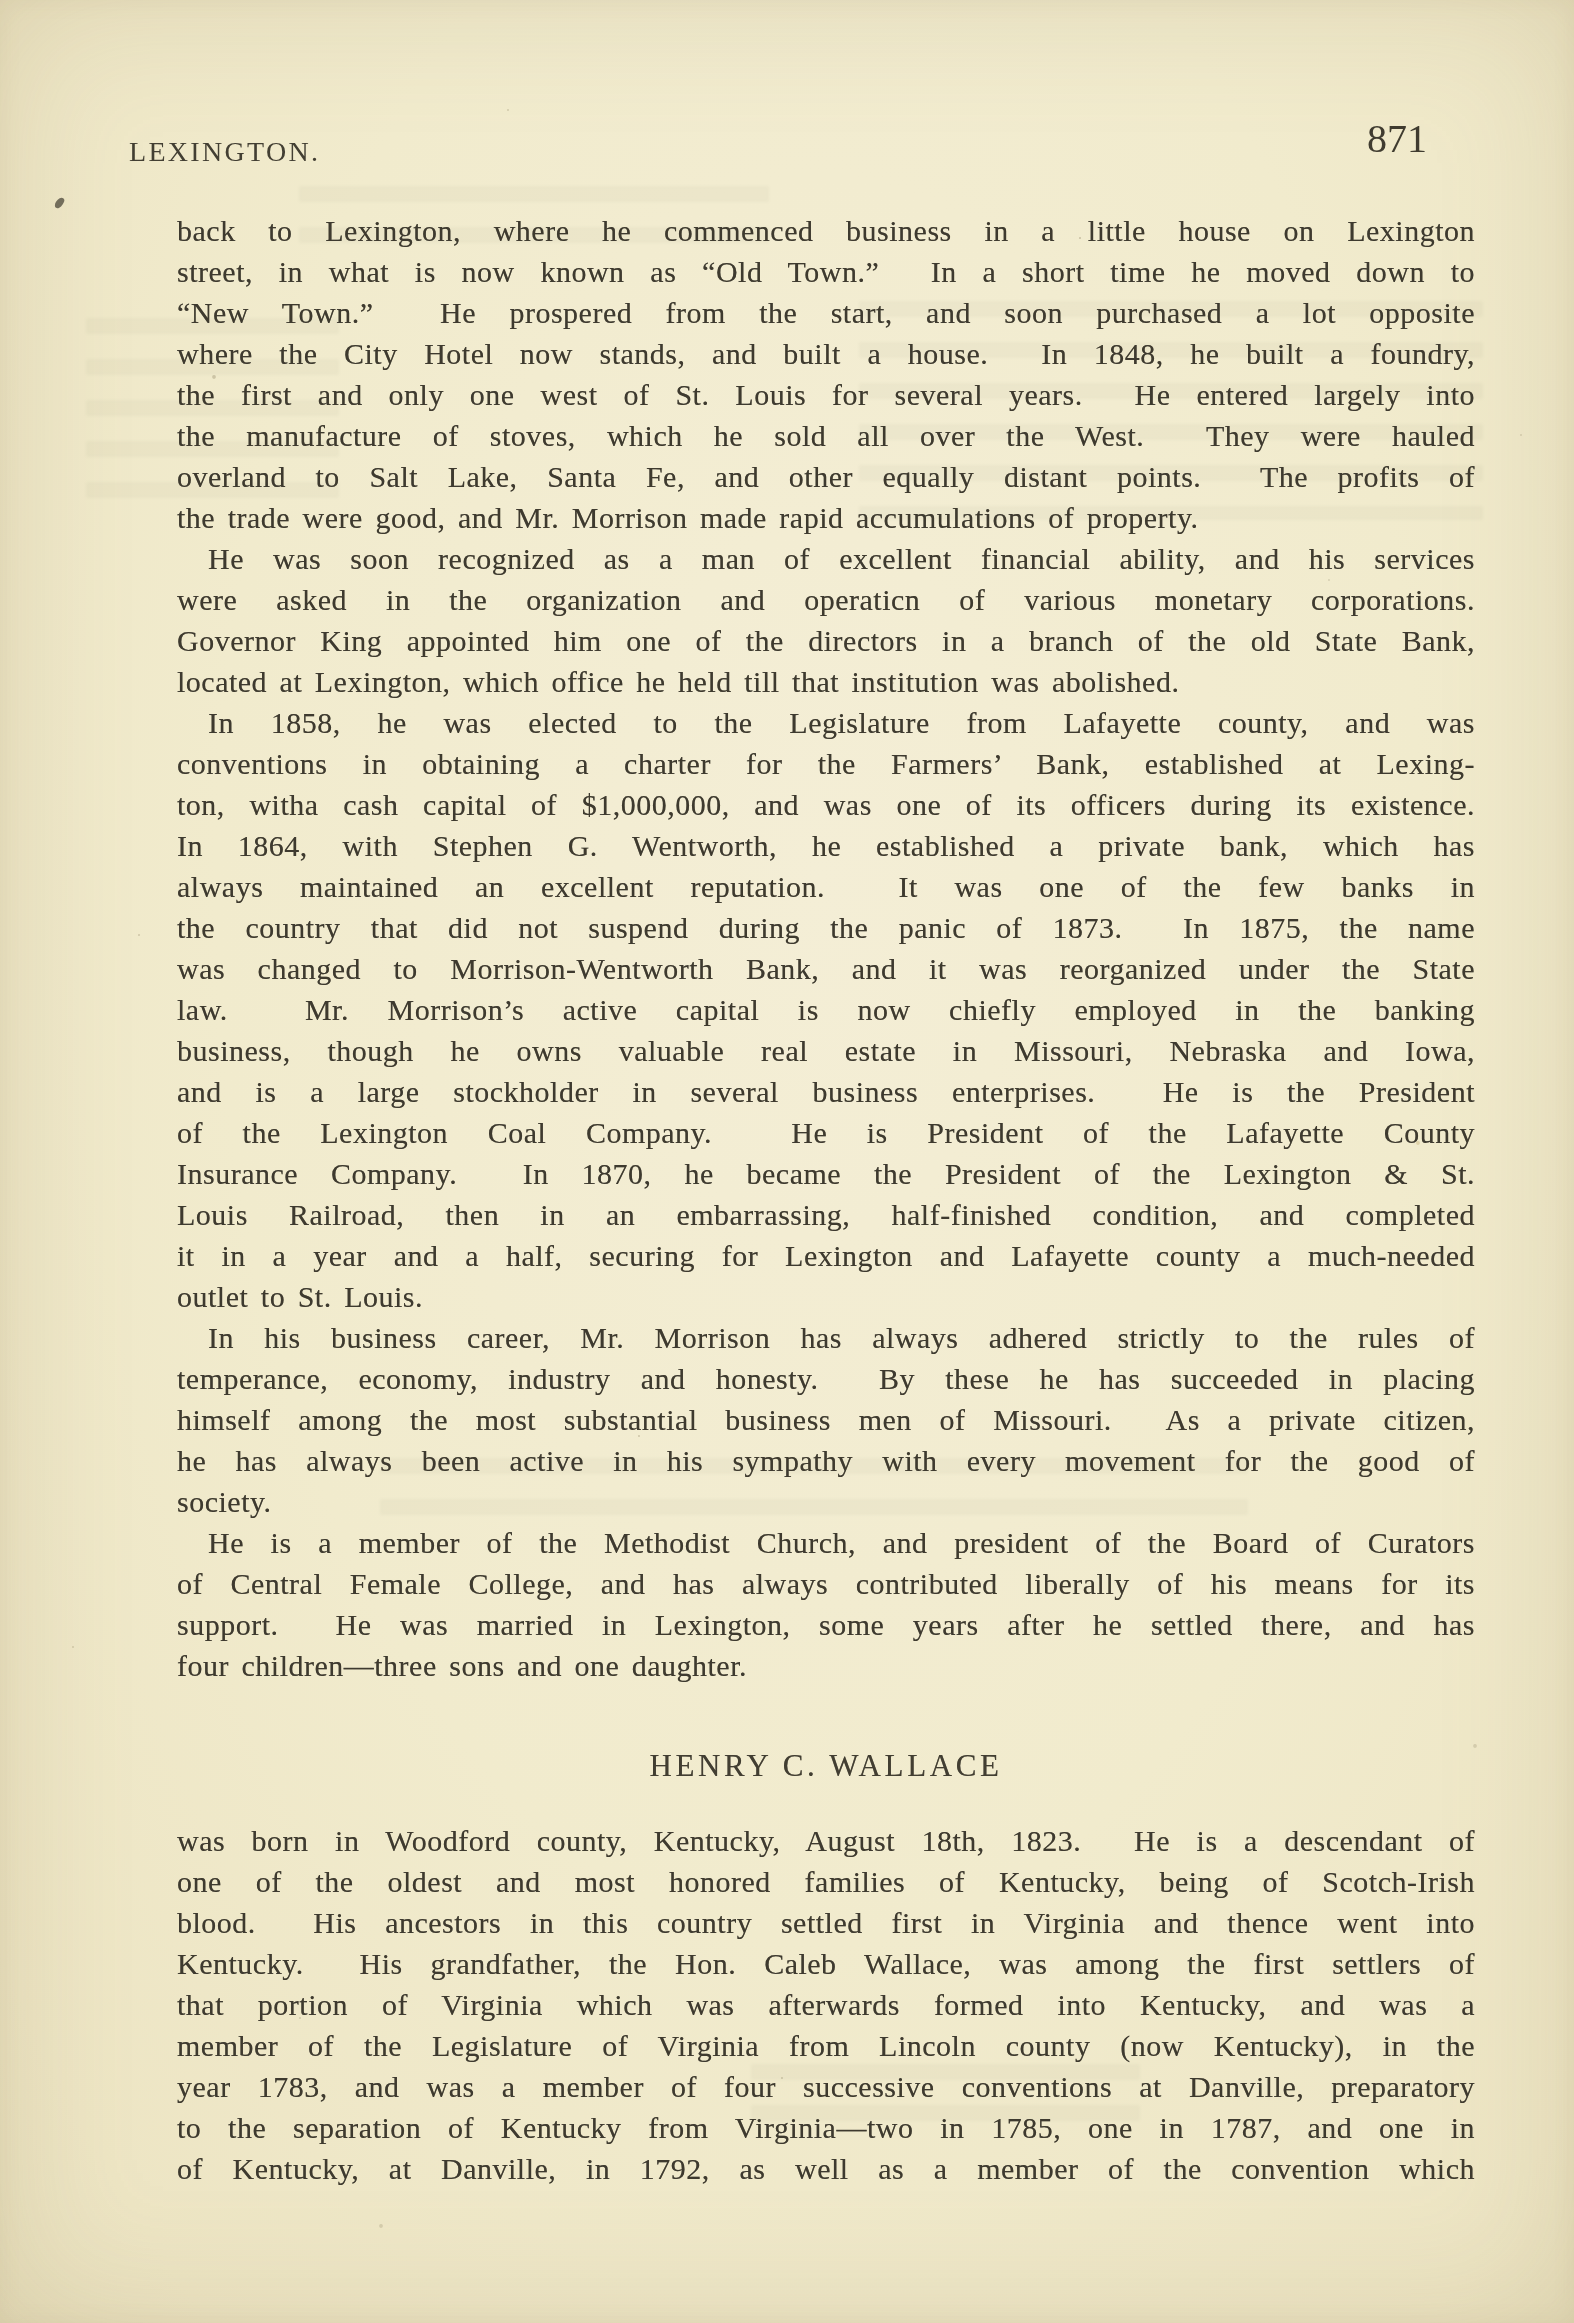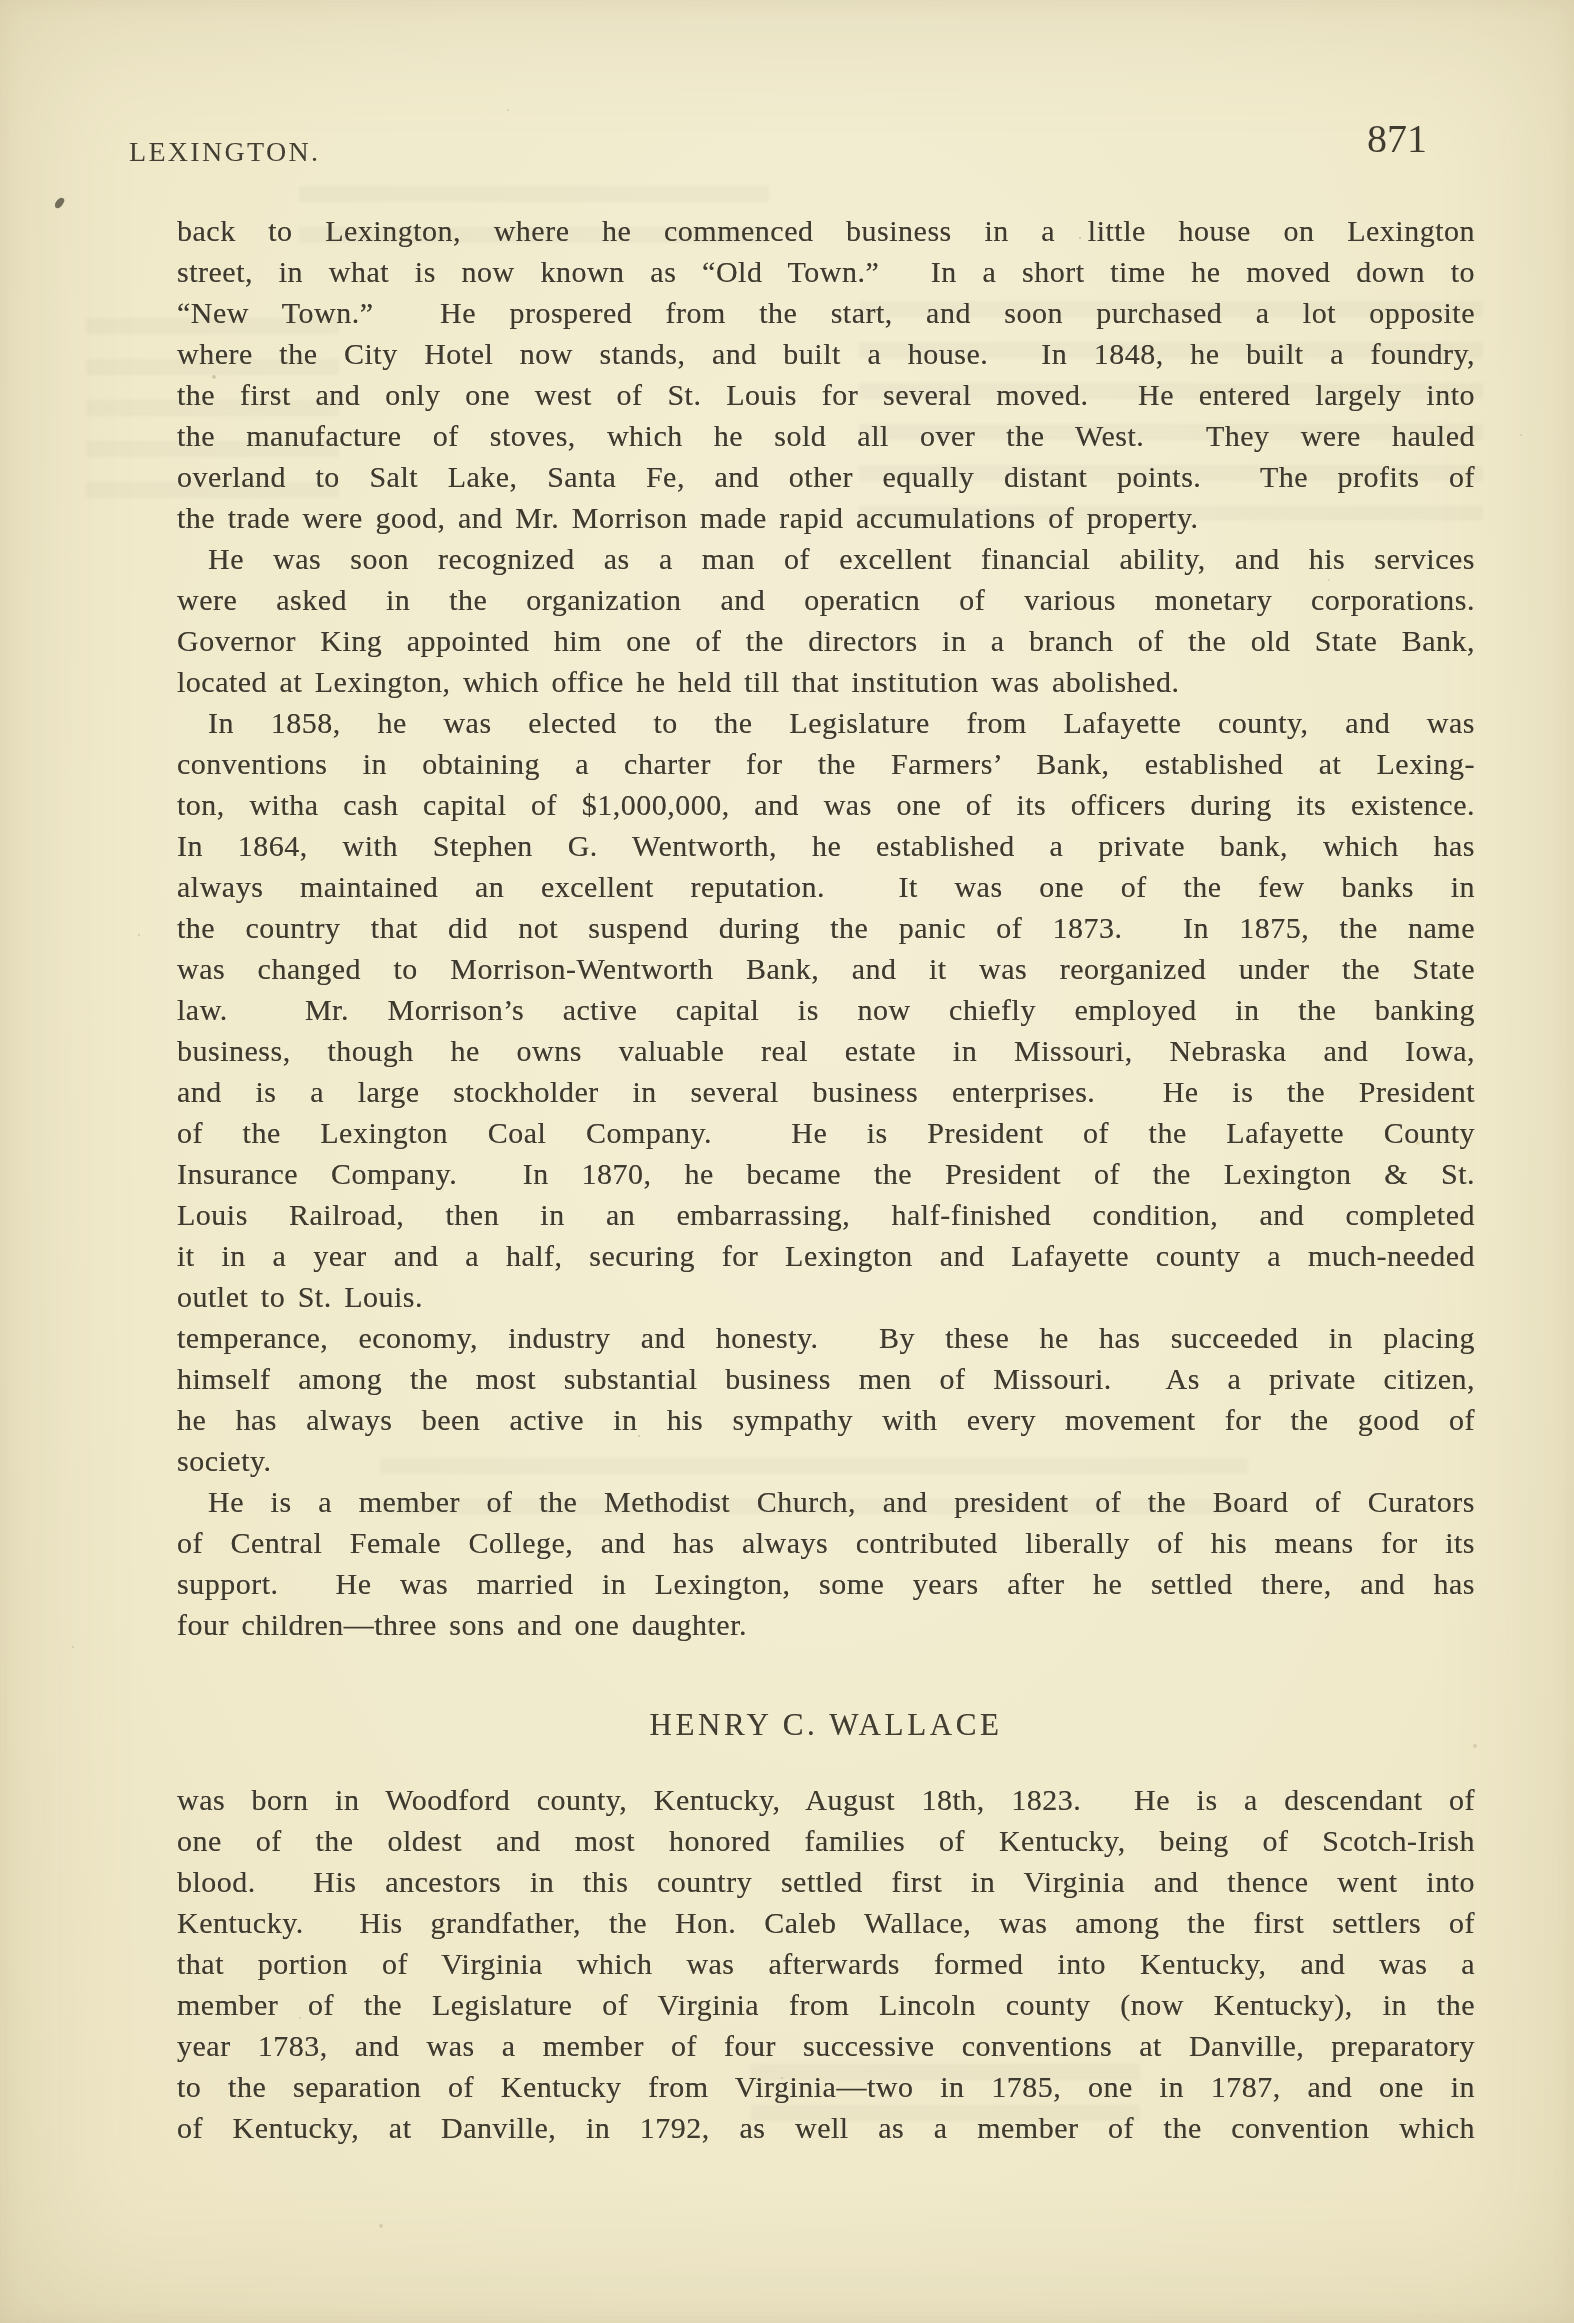--- a/index.html
+++ b/index.html
@@ -156,21 +156,21 @@
     <div class="page-number">871</div>
   </div>
 
   <div class="ink-speck"></div>
 
   <div class="text-body">
       <div class="line">back to Lexington, where he commenced business in a little house on Lexington</div>
       <div class="line">street, in what is now known as “Old Town.”  In a short time he moved down to</div>
       <div class="line">“New Town.”  He prospered from the start, and soon purchased a lot opposite</div>
       <div class="line">where the City Hotel now stands, and built a house.  In 1848, he built a foundry,</div>
-      <div class="line">the first and only one west of St. Louis for several moved.  He entered largely into</div>
+      <div class="line">the first and only one west of St. Louis for several years.  He entered largely into</div>
       <div class="line">the manufacture of stoves, which he sold all over the West.  They were hauled</div>
       <div class="line">overland to Salt Lake, Santa Fe, and other equally distant points.  The profits of</div>
       <div class="line last">the trade were good, and Mr. Morrison made rapid accumulations of property.</div>
       <div class="line indent">He was soon recognized as a man of excellent financial ability, and his services</div>
       <div class="line">were asked in the organization and operaticn of various monetary corporations.</div>
       <div class="line">Governor King appointed him one of the directors in a branch of the old State Bank,</div>
       <div class="line last">located at Lexington, which office he held till that institution was abolished.</div>
       <div class="line indent">In 1858, he was elected to the Legislature from Lafayette county, and was</div>
       <div class="line">conventions in obtaining a charter for the Farmers’ Bank, established at Lexing-</div>
       <div class="line">ton, witha cash capital of $1,000,000, and was one of its officers during its existence.</div>
@@ -179,20 +179,21 @@
       <div class="line">the country that did not suspend during the panic of 1873.  In 1875, the name</div>
       <div class="line">was changed to Morrison-Wentworth Bank, and it was reorganized under the State</div>
       <div class="line">law.  Mr. Morrison’s active capital is now chiefly employed in the banking</div>
       <div class="line">business, though he owns valuable real estate in Missouri, Nebraska and Iowa,</div>
       <div class="line">and is a large stockholder in several business enterprises.  He is the President</div>
       <div class="line">of the Lexington Coal Company.  He is President of the Lafayette County</div>
       <div class="line">Insurance Company.  In 1870, he became the President of the Lexington &amp; St.</div>
       <div class="line">Louis Railroad, then in an embarrassing, half-finished condition, and completed</div>
       <div class="line">it in a year and a half, securing for Lexington and Lafayette county a much-needed</div>
       <div class="line last">outlet to St. Louis.</div>
+      <div class="line indent">In his business career, Mr. Morrison has always adhered strictly to the rules of</div>
       <div class="line">temperance, economy, industry and honesty.  By these he has succeeded in placing</div>
       <div class="line">himself among the most substantial business men of Missouri.  As a private citizen,</div>
       <div class="line">he has always been active in his sympathy with every movement for the good of</div>
       <div class="line last">society.</div>
       <div class="line indent">He is a member of the Methodist Church, and president of the Board of Curators</div>
       <div class="line">of Central Female College, and has always contributed liberally of his means for its</div>
       <div class="line">support.  He was married in Lexington, some years after he settled there, and has</div>
       <div class="line last">four children—three sons and one daughter.</div>
       <div class="section-heading">HENRY C. WALLACE</div>
       <div class="line">was born in Woodford county, Kentucky, August 18th, 1823.  He is a descendant of</div>

